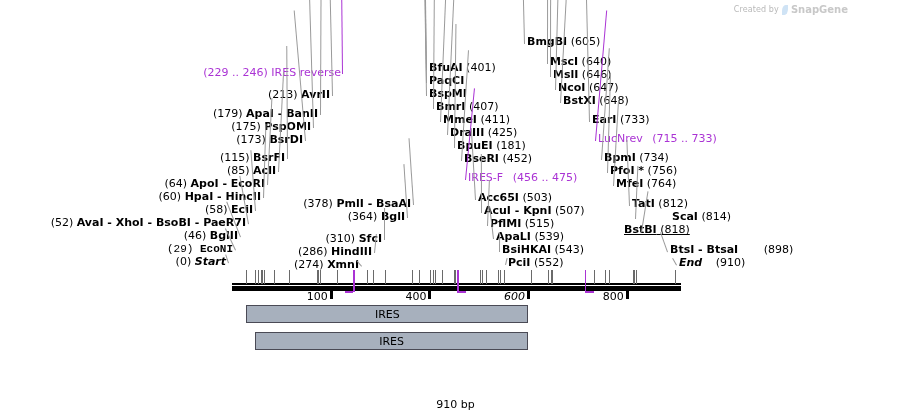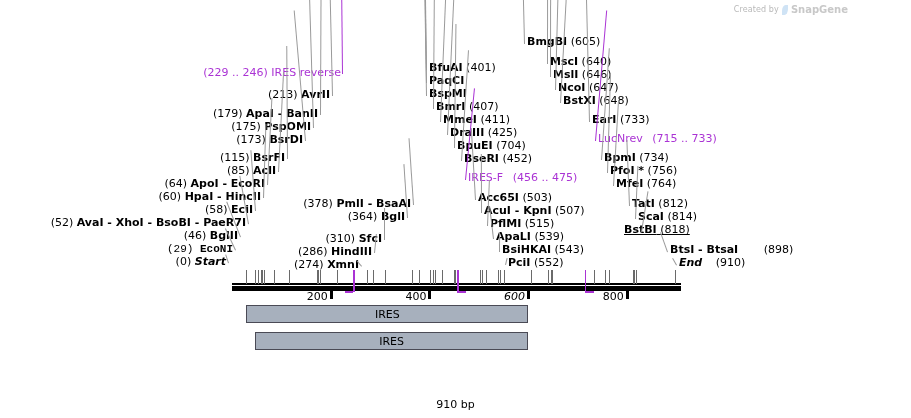--- a/index.html
+++ b/index.html
@@ -179,21 +179,21 @@
   <div class="lbl" style="left:443px;top:114px;">
     <span class="enz">MmeI</span>
     <span class="pos">(411)</span>
   </div>
   <div class="lbl" style="left:450px;top:127px;">
     <span class="enz">DraIII</span>
     <span class="pos">(425)</span>
   </div>
   <div class="lbl" style="left:457px;top:140px;">
     <span class="enz">BpuEI</span>
-    <span class="pos">(704)</span>
+    <span class="pos">(181)</span>
   </div>
   <div class="lbl" style="left:464px;top:153px;">
     <span class="enz">BseRI</span>
     <span class="pos">(452)</span>
   </div>
 
   <div class="lbl" style="left:468px;top:172px;">
     <span class="feat">IRES-F</span>
     <span class="featpos" style="margin-left:6px;">(456 .. 475)</span>
   </div>
@@ -259,21 +259,21 @@
     <span class="pos">(756)</span>
   </div>
   <div class="lbl" style="left:616px;top:178px;">
     <span class="enz">MfeI</span>
     <span class="pos">(764)</span>
   </div>
   <div class="lbl" style="left:632px;top:198px;">
     <span class="enz">TatI</span>
     <span class="pos">(812)</span>
   </div>
-  <div class="lbl" style="left:638px;top:211px;">
+  <div class="lbl" style="left:672px;top:211px;">
     <span class="enz">ScaI</span>
     <span class="pos">(814)</span>
   </div>
   <div class="lbl" style="left:624px;top:224px;text-decoration:underline;">
     <span class="enz">BstBI</span>
     <span class="pos">(818)</span>
   </div>
   <div class="lbl" style="left:670px;top:244px;">
     <span class="enz">BtsI  -  BtsaI</span>
     <span class="pos" style="margin-left:22px;">(898)</span>
@@ -374,21 +374,21 @@
       <div class="tickline" style="left: 551.7px; top: 270px; height: 14px; background: rgb(106, 106, 106);"></div>
       <div class="tickline" style="left: 593.7px; top: 270px; height: 14px; background: rgb(106, 106, 106);"></div>
       <div class="tickline" style="left: 594.2px; top: 270px; height: 14px; background: rgb(106, 106, 106);"></div>
       <div class="tickline" style="left: 605px; top: 270px; height: 14px; background: rgb(106, 106, 106);"></div>
       <div class="tickline" style="left: 609px; top: 270px; height: 14px; background: rgb(106, 106, 106);"></div>
       <div class="tickline" style="left: 632.6px; top: 270px; height: 14px; background: rgb(106, 106, 106);"></div>
       <div class="tickline" style="left: 633.6px; top: 270px; height: 14px; background: rgb(106, 106, 106);"></div>
       <div class="tickline" style="left: 635.6px; top: 270px; height: 14px; background: rgb(106, 106, 106);"></div>
       <div class="tickline" style="left: 675.1px; top: 270px; height: 14px; background: rgb(106, 106, 106);"></div>
       <div class="majortick" style="left: 329.7px;"></div>
-      <div class="ticklabel" style="left: 327.7px;">200</div>
+      <div class="ticklabel" style="left: 327.7px;">100</div>
       <div class="majortick" style="left: 428.4px;"></div>
       <div class="ticklabel" style="left: 426.4px;">400</div>
       <div class="majortick" style="left: 527px;"></div>
       <div class="ticklabel" style="left: 525px; font-style: italic;">600</div>
       <div class="majortick" style="left: 625.7px;"></div>
       <div class="ticklabel" style="left: 623.7px;">800</div>
       <div class="ptick" style="left: 353.4px; top: 270px; width: 1.6px; height: 22px;"></div>
       <div class="ptick" style="left: 345px; top: 291px; width: 8.4px; height: 1.8px;"></div>
       <div class="ptick" style="left: 457px; top: 270px; width: 1.6px; height: 22px;"></div>
       <div class="ptick" style="left: 457px; top: 291px; width: 9.4px; height: 1.8px;"></div>

